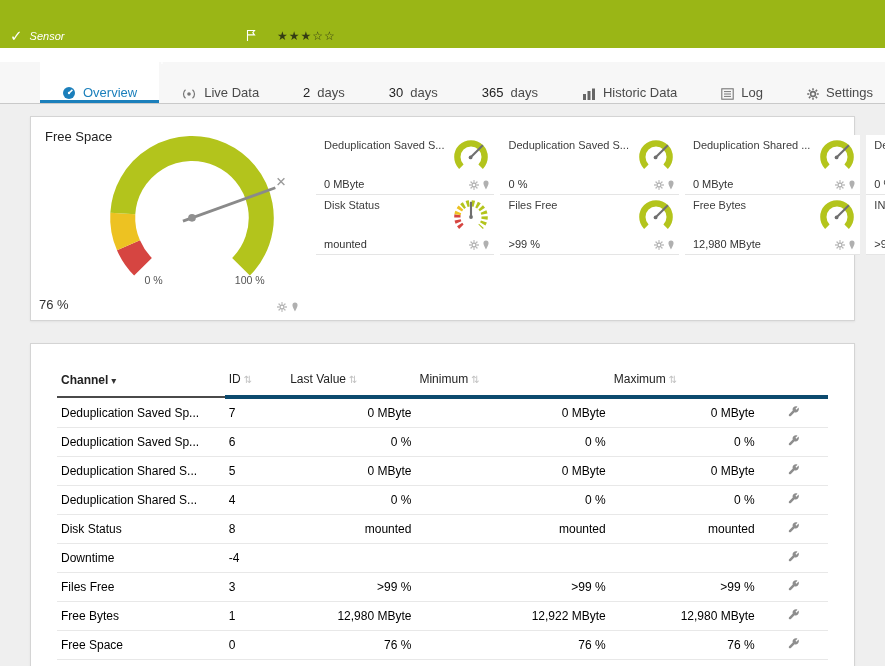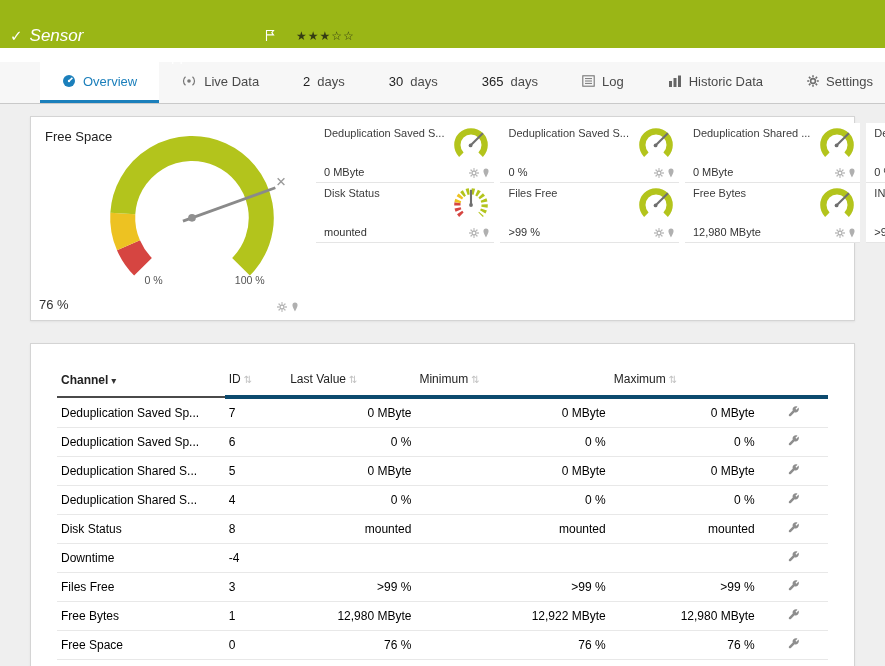--- a/index.html
+++ b/index.html
@@ -13,34 +13,34 @@
   *{box-sizing:border-box;margin:0;padding:0;}
   html,body{width:885px;height:666px;overflow:hidden;}
   body{
     font-family:"Liberation Sans","DejaVu Sans",sans-serif;
     background:#efefef;color:#333;position:relative;
   }
   
   .topbar{background:var(--brand-green,#9ab616);height:48px;padding:7px 10px 0 10px;color:#fff;}
   .topbar-line1{display:flex;align-items:center;gap:7px;}
   .check{font-size:15px;font-weight:bold;}
-  .kind{font-style:italic;font-size:17px;}
+  .kind{font-style:italic;font-size:11px;}
   .title{font-size:15px;margin-top:40px;}
   .flag-svg{width:10px;height:13px;color:#fff;margin-left:2px;}
   .stars{font-size:12px;color:#343c14;letter-spacing:1px;margin-left:14px;}
   .topbar-line2{padding-left:38px;margin-top:2px;}
   .ok{font-size:11px;font-weight:bold;color:#fff;}
   
   .topspacer{height:14px;background:#fff;}
   .tabs{
     display:flex;align-items:stretch;background:#f7f7f7;
     border-bottom:1px solid #c9c9c9;padding:0 0 0 40px;height:42px;
   }
   .tab{
-    display:flex;align-items:center;gap:7px;padding:0 22px;
+    display:flex;align-items:flex-end;gap:7px;padding:0 22px;
     font-size:13px;color:#4a4a4a;text-decoration:none;cursor:pointer;
     border-bottom:3px solid transparent;white-space:nowrap;
   }
   .tab.active{background:#fff;color:var(--tab-blue,#1b7fbb);border-bottom:3px solid var(--tab-blue,#1b7fbb);}
   .tab .num{color:#222;}
   .tab.settings-tab{margin-left:auto;padding-right:23px;}
   .ticon{display:inline-block;}
   .gear-icon-svg{width:12px;height:12px;color:#6f6f6f;}
   
   .panel{background:#fff;border:1px solid #d4d4d4;margin:0 30px;box-shadow:0 1px 2px rgba(0,0,0,.06);}
@@ -48,21 +48,21 @@
   
   .main-gauge{position:absolute;left:6px;top:6px;bottom:6px;width:280px;}
   .mg-title{position:absolute;left:8px;top:6px;font-size:13px;color:#222;}
   .mg-svg{position:absolute;left:20px;top:12px;width:270px;height:154px;}
   .mg-value{position:absolute;left:2px;bottom:2px;font-size:13px;color:#333;}
   .mg-icons{position:absolute;right:18px;bottom:2px;display:flex;gap:4px;align-items:center;color:#b5b5b5;}
   .small-gear{width:10px;height:10px;color:#b0b0b0;cursor:pointer;}
   .small-pin{width:8px;height:10px;color:#b0b0b0;cursor:pointer;}
   
   .tiles{
-    position:absolute;left:285px;right:8px;top:6px;
+    position:absolute;left:285px;right:8px;top:18px;
     display:grid;grid-template-columns:repeat(4,1fr);column-gap:6px;
   }
   .tile{
     height:60px;border-bottom:1px solid #e5e5e5;padding:4px 2px 3px 8px;
     display:flex;gap:4px;cursor:pointer;background:#fff;
   }
   .t-left{flex:1 1 auto;display:flex;flex-direction:column;justify-content:space-between;overflow:hidden;}
   .t-title{font-size:11px;color:#3c3c3c;white-space:nowrap;overflow:hidden;}
   .t-value{font-size:11px;color:#333;padding-bottom:1px;}
   .t-right{width:44px;flex:0 0 auto;display:flex;flex-direction:column;align-items:flex-end;justify-content:space-between;}
@@ -169,37 +169,37 @@
   </a>
   <a class="tab">
     <span class="num">30</span>
     <span>days</span>
   </a>
   <a class="tab">
     <span class="num">365</span>
     <span>days</span>
   </a>
   <a class="tab">
-    <svg class="ticon" width="13" height="12" viewBox="0 0 13 12">
-      <rect x="0.8" y="0.8" width="11.4" height="10.4" fill="none" stroke="#777" stroke-width="1.1"></rect>
-      <line x1="3" y1="3.6" x2="10" y2="3.6" stroke="#777" stroke-width="1"></line>
-      <line x1="3" y1="6" x2="10" y2="6" stroke="#777" stroke-width="1"></line>
-      <line x1="3" y1="8.4" x2="10" y2="8.4" stroke="#777" stroke-width="1"></line>
-    </svg>
-    <span>Log</span>
-  </a>
-  <a class="tab">
     <svg class="ticon" width="14" height="12" viewBox="0 0 14 12">
       <g fill="#666">
         <rect x="1" y="6" width="3" height="6"></rect>
         <rect x="5.5" y="3" width="3" height="9"></rect>
         <rect x="10" y="0.5" width="3" height="11.5"></rect>
       </g>
     </svg>
     <span>Historic Data</span>
+  </a>
+  <a class="tab">
+    <svg class="ticon" width="13" height="12" viewBox="0 0 13 12">
+      <rect x="0.8" y="0.8" width="11.4" height="10.4" fill="none" stroke="#777" stroke-width="1.1"></rect>
+      <line x1="3" y1="3.6" x2="10" y2="3.6" stroke="#777" stroke-width="1"></line>
+      <line x1="3" y1="6" x2="10" y2="6" stroke="#777" stroke-width="1"></line>
+      <line x1="3" y1="8.4" x2="10" y2="8.4" stroke="#777" stroke-width="1"></line>
+    </svg>
+    <span>Log</span>
   </a>
   <a class="tab settings-tab">
     <svg class="gear-icon-svg">
         <use href="#gear-sym"></use>
       </svg>
     <span>Settings</span>
   </a>
 </nav>
 
 <section class="panel gauge-panel">

